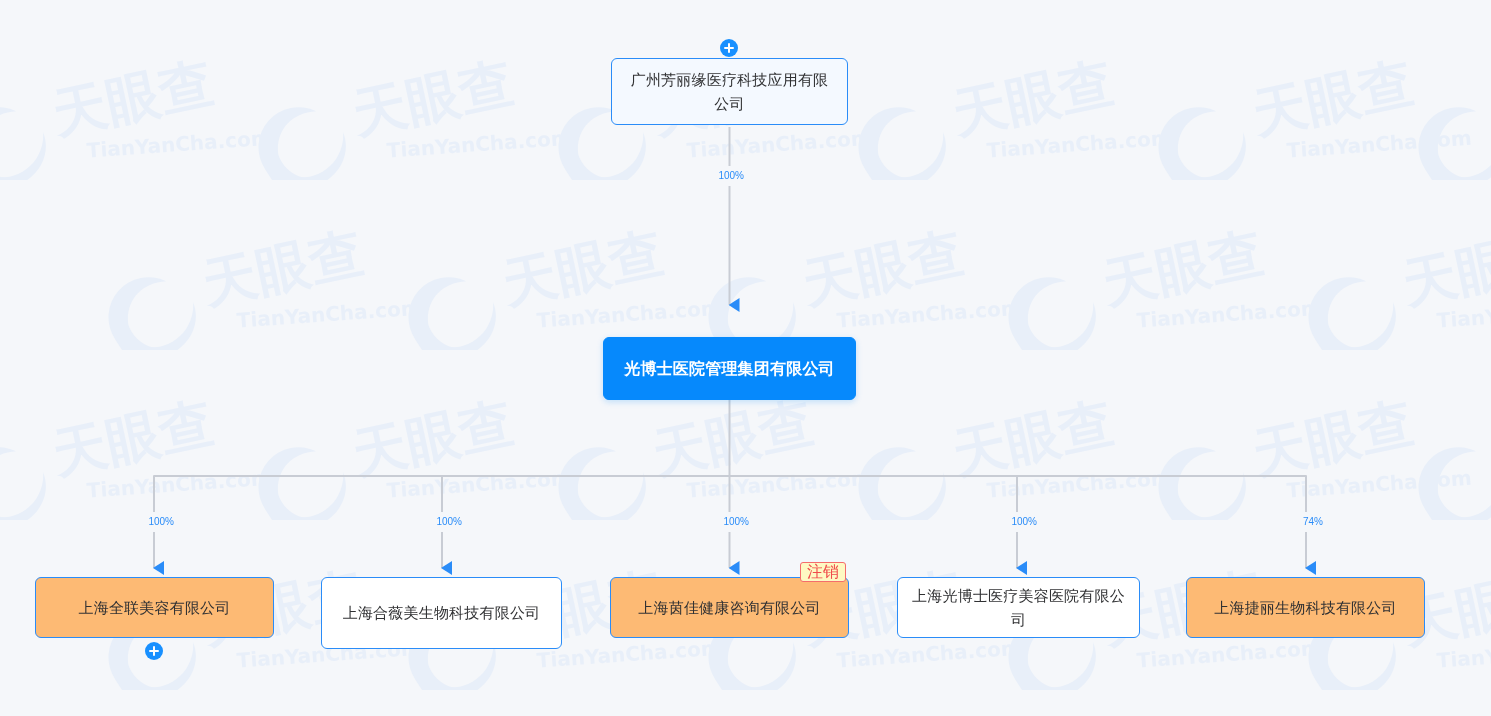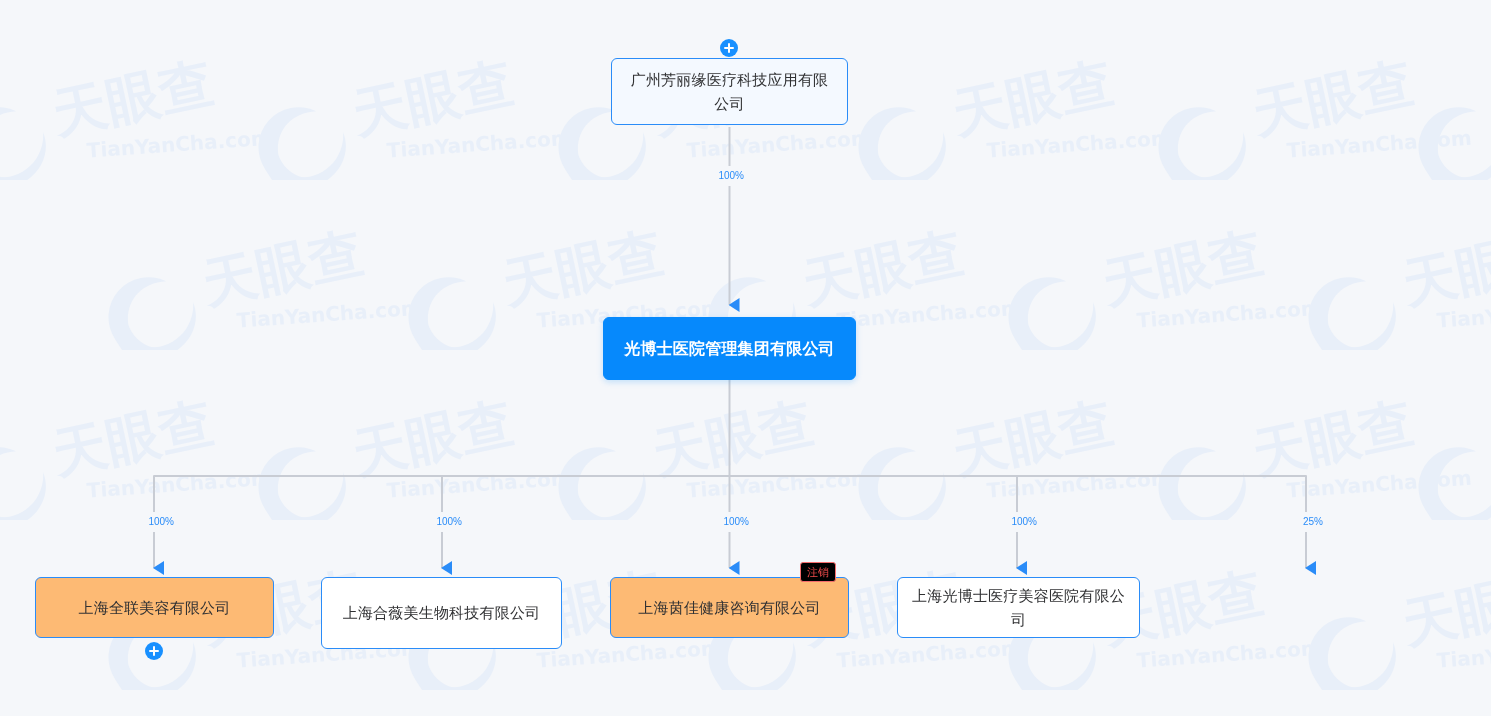--- a/index.html
+++ b/index.html
@@ -86,20 +86,21 @@
     border: 1px solid #2a8cf8;
     color: #303133;
   }
   .node-center {
     background: #0689fc;
     border: 1px solid #0689fc;
     color: #ffffff;
     font-weight: bold;
     font-size: 16px;
     box-shadow: 0 2px 6px rgba(6,137,252,0.22);
+    margin-top: 20px;
   }
   .node-label { display: block; }
 
   
   .plus-btn {
     position: absolute;
     z-index: 4;
     width: 18px;
     height: 18px;
     border-radius: 50%;
@@ -113,25 +114,25 @@
     background: #ffffff;
     border-radius: 1px;
   }
   .plus-btn::before { left: 4px; right: 4px; top: 8px; height: 2px; }
   .plus-btn::after  { top: 4px; bottom: 4px; left: 8px; width: 2px; }
 
   
   .status-badge {
     position: absolute;
     z-index: 5;
-    background: #000000;
+    background: #fef9c3;
     border: 1px solid #f56c6c;
     border-radius: 3px;
     color: #f04b4b;
-    font-size: 11px;
+    font-size: 16px;
     line-height: 14px;
     padding: 2px 6px;
     white-space: nowrap;
     text-align: right;
   }
 </style>
 </head>
 <body>
 
 <div id="canvas">
@@ -410,15 +411,18 @@
   <div class="node node-tinted" style="left:610px; top:577px; width:239px; height:61px;justify-content:center;">
     <span class="node-label">上海茵佳健康咨询有限公司</span>
   </div>
   <div class="status-badge" style="left:800px; top:562px;">注销</div>
 
   <div class="pct" style="left:1041px; top:522px;">100%</div>
   <div class="node node-plain" style="left:897px; top:577px; width:243px; height:61px;border-radius:6px;">
     <span class="node-label">上海光博士医疗美容医院有限公司</span>
   </div>
 
-  <div class="pct" style="left:1327px; top:522px;">25%</div>
+  <div class="pct" style="left:1327px; top:522px;">74%</div>
+  <div class="node node-tinted" style="left:1186px; top:577px; width:239px; height:61px;">
+    <span class="node-label">上海捷丽生物科技有限公司</span>
+  </div>
 
 </div>
 
 </body></html>

